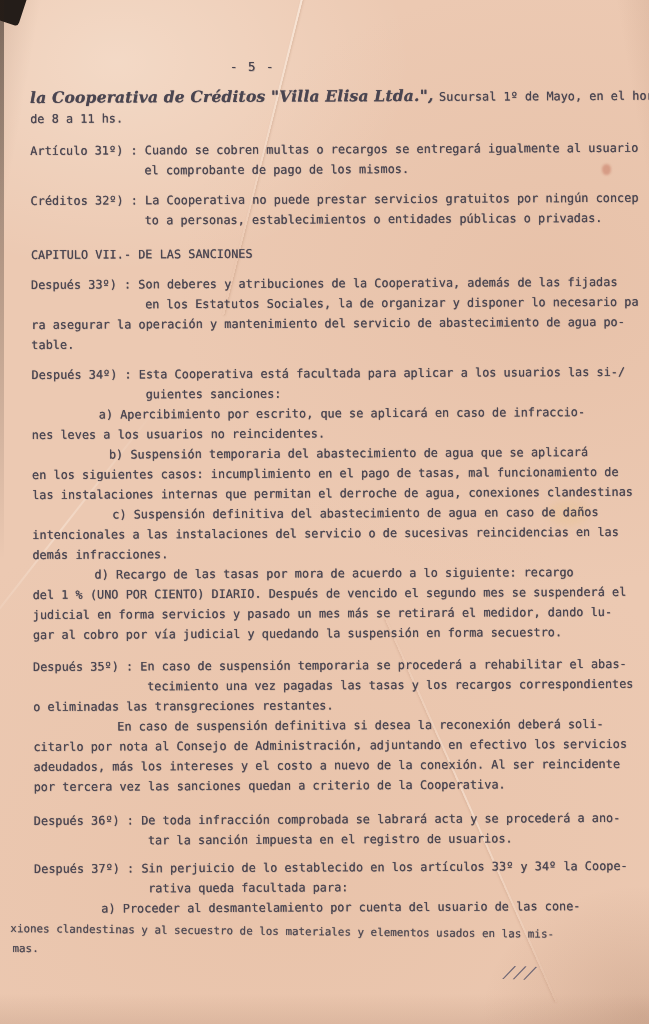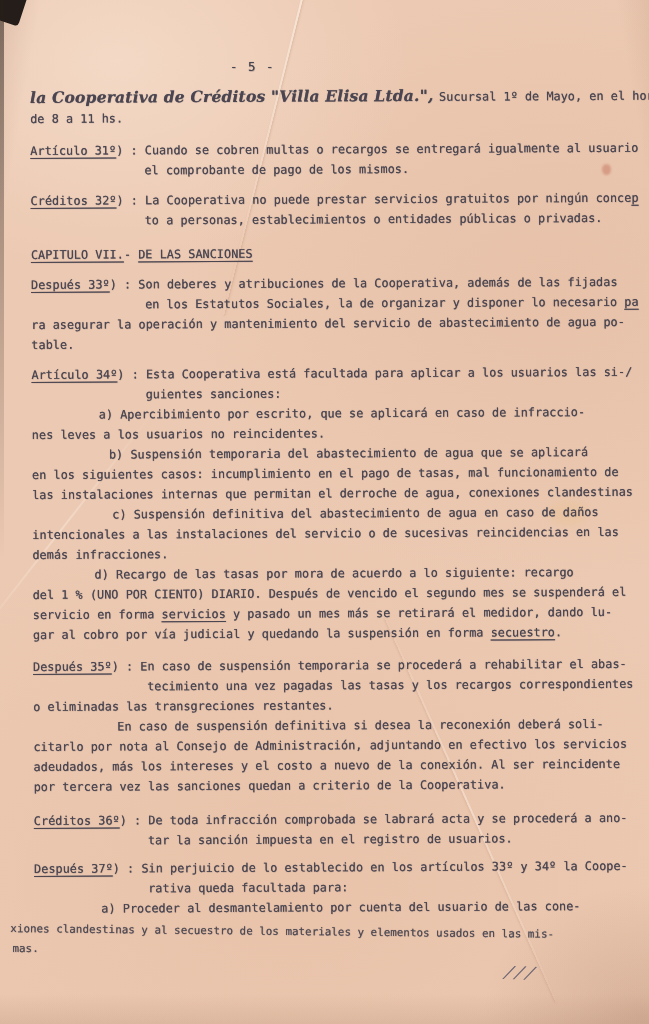--- a/index.html
+++ b/index.html
@@ -45,21 +45,21 @@
     background:linear-gradient(to bottom, transparent, rgba(255,247,238,0.35), transparent);
   }
   .stain{position:absolute;border-radius:50%;pointer-events:none;}
   .stain-red{left:602px;top:164px;width:9px;height:11px;background:rgba(172,62,44,0.30);filter:blur(1px);}
   .stain-amber{left:548px;top:500px;width:40px;height:26px;background:rgba(228,192,120,0.20);filter:blur(3px);}
 
   .line{
     white-space:pre;font-size:11.8px;line-height:20px;letter-spacing:0.05px;
     text-shadow:0 0 0.7px rgba(74,69,80,0.75), 0.5px 0.5px 0 rgba(74,69,80,0.18);
   }
-  .u{text-decoration:underline;text-decoration-thickness:1px;text-underline-offset:2.5px;}
+  .u{text-decoration-thickness:1px;text-underline-offset:2.5px;}
   .pagenum{position:absolute;left:230px;top:57px;font-size:12.5px;letter-spacing:1.5px;}
   .content{
     position:absolute;left:0;top:88px;width:649px;box-sizing:border-box;
     padding-left:30px;padding-right:12px;
     transform:rotate(-0.3deg);transform-origin:20px 0;
   }
   .em{
     font-family:"DejaVu Serif","Liberation Serif",serif;
     font-style:italic;font-weight:bold;font-size:15.5px;letter-spacing:0.2px;
   }
@@ -112,48 +112,48 @@
     <div class="line mt14"><span class="u">CAPITULO VII.</span><span>- </span><span class="u">DE LAS SANCIONES</span></div>
 
     <div class="article mt10">
       <div class="line"><span class="u">Después 33º</span><span>) : </span><span>Son deberes y atribuciones de la Cooperativa, además de las fijadas</span></div>
       <div class="line ind"><span>en los Estatutos Sociales, la de organizar y disponer lo necesario </span><span class="u">pa</span></div>
       <div class="line">ra asegurar la operación y mantenimiento del servicio de abastecimiento de agua po-</div>
       <div class="line">table.</div>
     </div>
 
     <div class="article mt10">
-      <div class="line"><span class="u">Artículo 34º</span><span>) : </span><span>Esta Cooperativa está facultada para aplicar a los usuarios las si-/</span></div>
+      <div class="line"><span class="u">Después 34º</span><span>) : </span><span>Esta Cooperativa está facultada para aplicar a los usuarios las si-/</span></div>
       <div class="line ind">guientes sanciones:</div>
       <div class="line ind-a">a) Apercibimiento por escrito, que se aplicará en caso de infraccio-</div>
       <div class="line">nes leves a los usuarios no reincidentes.</div>
       <div class="line ind-b">b) Suspensión temporaria del abastecimiento de agua que se aplicará</div>
       <div class="line">en los siguientes casos: incumplimiento en el pago de tasas, mal funcionamiento de</div>
       <div class="line">las instalaciones internas que permitan el derroche de agua, conexiones clandestinas</div>
       <div class="line ind-c">c) Suspensión definitiva del abastecimiento de agua en caso de daños</div>
       <div class="line">intencionales a las instalaciones del servicio o de sucesivas reincidencias en las</div>
       <div class="line">demás infracciones.</div>
       <div class="line ind-d">d) Recargo de las tasas por mora de acuerdo a lo siguiente: recargo</div>
       <div class="line">del 1 % (UNO POR CIENTO) DIARIO. Después de vencido el segundo mes se suspenderá el</div>
-      <div class="line"><span>servicio en forma </span><span class="u">servicios</span><span> y pasado un mes más se retirará el medidor, dando lu-</span></div>
+      <div class="line"><span>judicial en forma </span><span class="u">servicios</span><span> y pasado un mes más se retirará el medidor, dando lu-</span></div>
       <div class="line"><span>gar al cobro por vía judicial y quedando la suspensión en forma </span><span class="u">secuestro</span><span>.</span></div>
     </div>
 
     <div class="article mt12">
       <div class="line"><span class="u">Después 35º</span><span>) : </span><span>En caso de suspensión temporaria se procederá a rehabilitar el abas-</span></div>
       <div class="line ind">tecimiento una vez pagadas las tasas y los recargos correspondientes</div>
       <div class="line">o eliminadas las transgreciones restantes.</div>
       <div class="line ind-p">En caso de suspensión definitiva si desea la reconexión deberá soli-</div>
       <div class="line">citarlo por nota al Consejo de Administración, adjuntando en efectivo los servicios</div>
       <div class="line">adeudados, más los intereses y el costo a nuevo de la conexión. Al ser reincidente</div>
       <div class="line">por tercera vez las sanciones quedan a criterio de la Cooperativa.</div>
     </div>
 
     <div class="article mt14">
-      <div class="line"><span class="u">Créditos 36º</span><span>) : </span><span>De toda infracción comprobada se labrará acta y se procederá a ano-</span></div>
+      <div class="line"><span class="u">Después 36º</span><span>) : </span><span>De toda infracción comprobada se labrará acta y se procederá a ano-</span></div>
       <div class="line ind">tar la sanción impuesta en el registro de usuarios.</div>
     </div>
 
     <div class="article mt8">
       <div class="line"><span class="u">Después 37º</span><span>) : </span><span>Sin perjuicio de lo establecido en los artículos 33º y 34º la Coope-</span></div>
       <div class="line ind">rativa queda facultada para:</div>
       <div class="line ind-a">a) Proceder al desmantelamiento por cuenta del usuario de las cone-</div>
       <div class="line out1">xiones clandestinas y al secuestro de los materiales y elementos usados en las mis-</div>
       <div class="line out2">mas.</div>
     </div>

